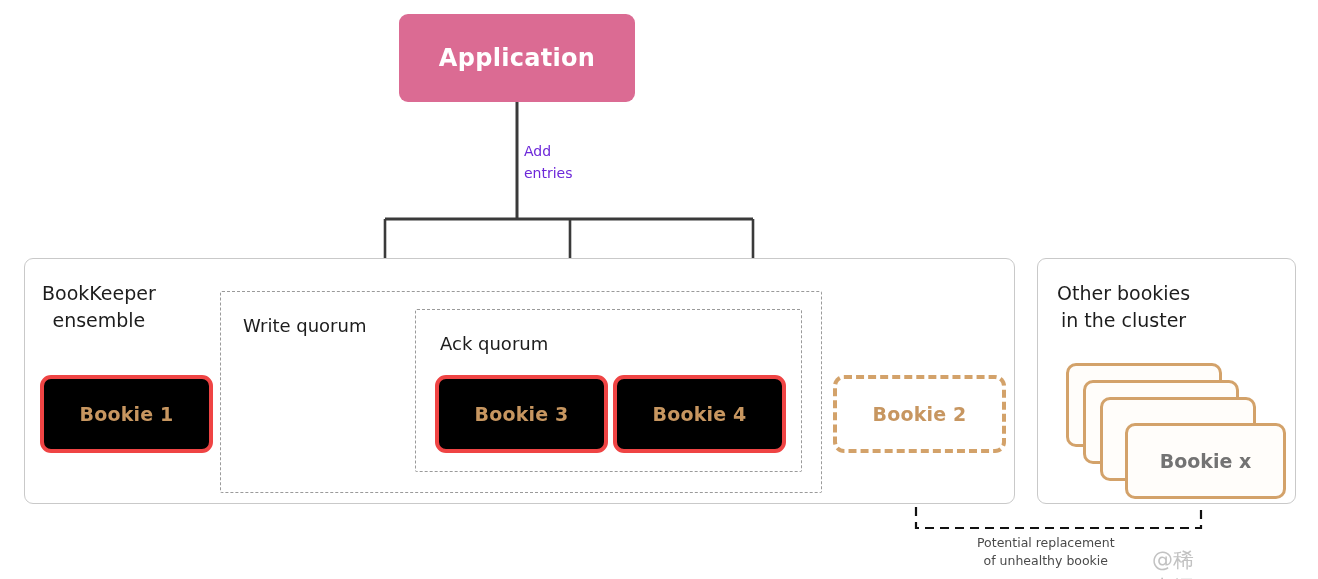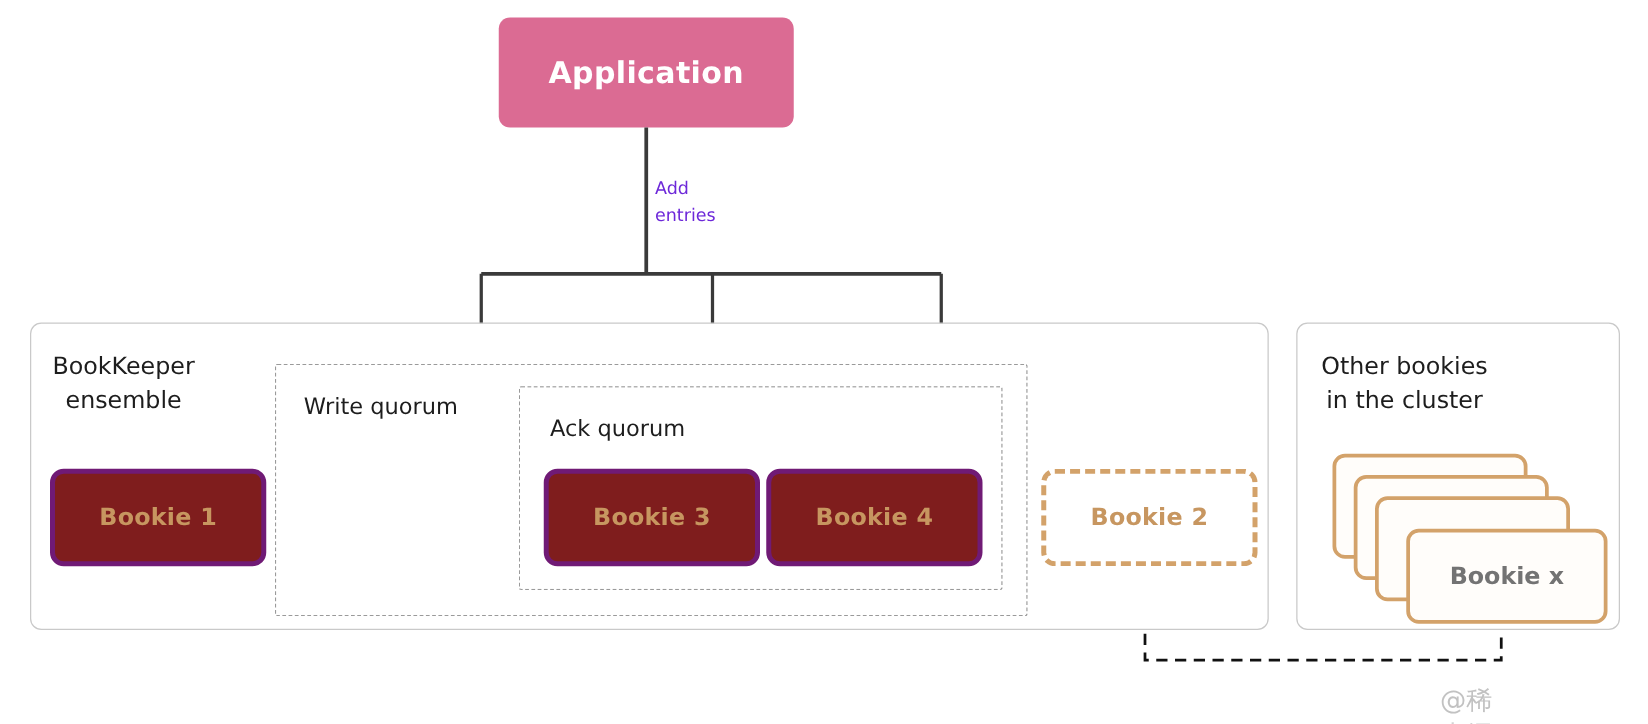--- a/index.html
+++ b/index.html
@@ -72,22 +72,22 @@
     font-size:18px;
     color:#1d1d1d;
   }
   #write-quorum-title{left:243px;top:315px;}
   #ack-quorum-title{left:440px;top:333px;}
 
   
   .bookie{
     position:absolute;
     top:375px;width:165px;height:70px;
-    background:#7f1d1d;
-    border:4px solid #701a75;
+    background:#000000;
+    border:4px solid #ef4444;
     border-radius:11px;
     display:flex;align-items:center;justify-content:center;
   }
   .bookie .label{
     color:#c79660;
     font-size:19px;
     font-weight:bold;
     letter-spacing:.2px;
   }
   #bookie-1{left:40px;}
@@ -203,16 +203,18 @@
   <div class="panel-title" id="other-title">Other bookies
 in the cluster</div>
 
   <div class="stack-card" id="stack-card-1"></div>
   <div class="stack-card" id="stack-card-2"></div>
   <div class="stack-card" id="stack-card-3"></div>
   <div class="stack-card" id="stack-card-4">
     <span class="label">Bookie x</span>
   </div>
 
+  <div class="caption">Potential  replacement
+of unhealthy bookie</div>
 
   <div class="watermark">@稀土掘金技术社区</div>
 
 </div>
 
 </body></html>

